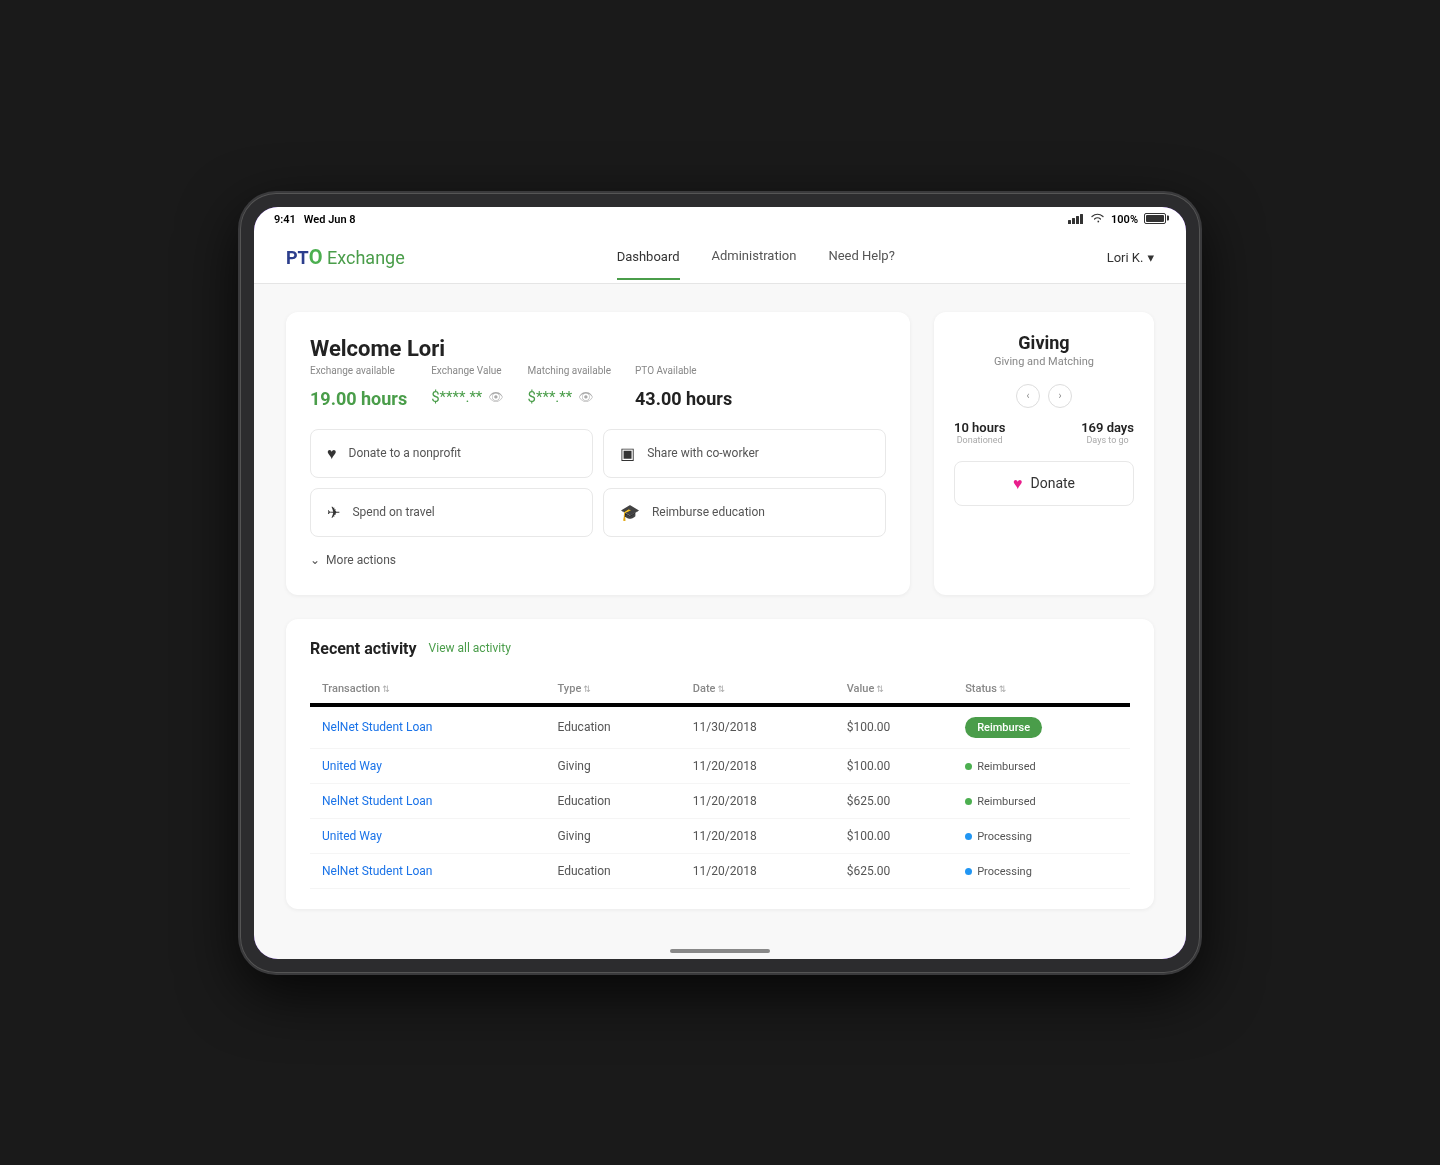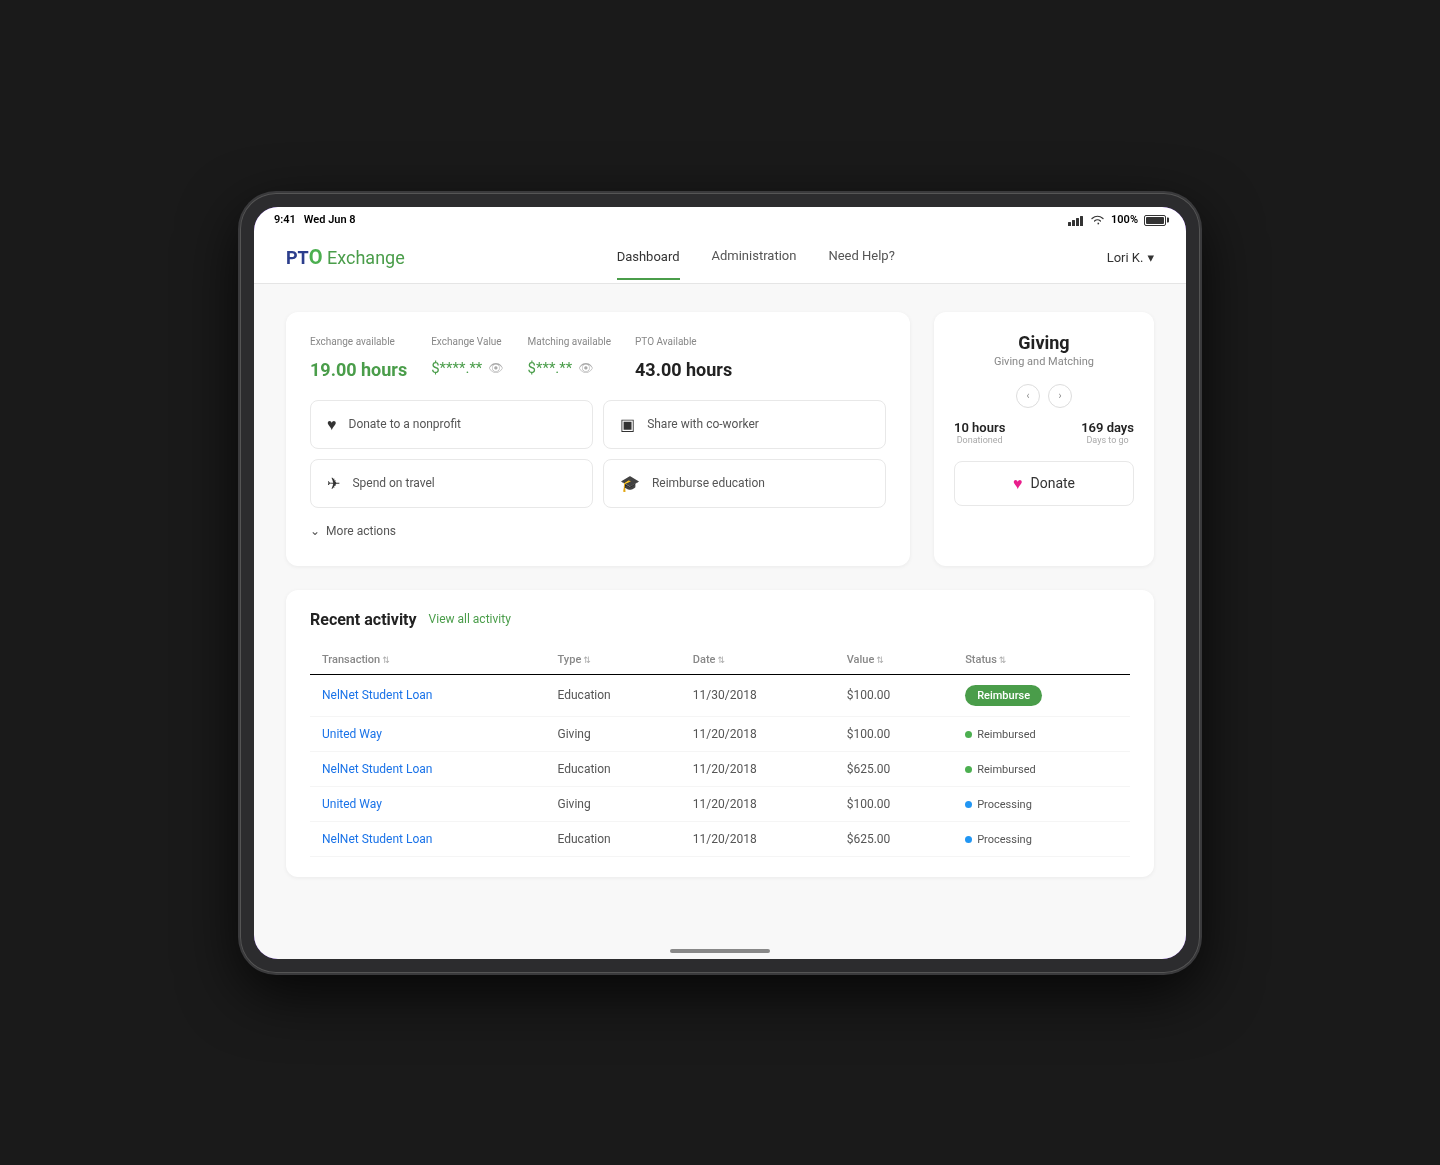--- a/index.html
+++ b/index.html
@@ -33,21 +33,21 @@
     .status-bar {
       background: white;
       display: flex;
       justify-content: space-between;
       align-items: center;
       padding: 6px 20px;
       font-size: 11px;
       font-weight: 600;
     }
     .status-left { display: flex; gap: 8px; align-items: center; }
-    .status-right { display: flex; gap: 6px; align-items: flex-end; font-size: 11px; }
+    .status-right { display: flex; gap: 6px; align-items: flex-start; font-size: 11px; }
     .battery-icon { width: 22px; height: 11px; border: 1.5px solid #333; border-radius: 2px; position: relative; display: inline-flex; align-items: center; padding: 1px; }
     .battery-icon::after { content: ''; width: 2px; height: 5px; background: #333; position: absolute; right: -4px; top: 50%; transform: translateY(-50%); border-radius: 0 1px 1px 0; }
     .battery-fill { background: #333; height: 100%; width: 100%; border-radius: 1px; }
     
     .nav-bar {
       background: white;
       border-bottom: 1px solid #e5e5e5;
       display: flex;
       align-items: center;
       padding: 0 32px;
@@ -207,21 +207,21 @@
     }
     .activity-title { font-size: 16px; font-weight: 700; color: #222; }
     .view-all { font-size: 12px; color: #4a9d4a; cursor: pointer; text-decoration: none; }
     .table { width: 100%; border-collapse: collapse; }
     .table th {
       font-size: 11px;
       color: #888;
       font-weight: 500;
       padding: 8px 12px;
       text-align: left;
-      border-bottom: 1px solid #000000;
+      border-bottom: 4px solid #000000;
     }
     .table td {
       font-size: 12px;
       color: #555;
       padding: 10px 12px;
       border-bottom: 1px solid #f5f5f5;
     }
     .table-link { color: #1a73e8; cursor: pointer; text-decoration: none; }
     .status-badge {
       background: #4a9d4a;
@@ -299,20 +299,21 @@
         <span>Lori K.</span>
         <span>▾</span>
       </div>
     </div>
 
     <div class="main-content">
 
       <div class="top-section">
 
         <div class="welcome-panel">
+          <div class="welcome-title">Welcome Lori</div>
 
           <div class="balance-grid">
             <div class="balance-item">
               <span class="balance-label">Exchange available</span>
               <span class="balance-value">19.00 hours</span>
             </div>
             <div class="balance-item">
               <span class="balance-label">Exchange Value</span>
               <span class="balance-value-hidden">
                 <span>$****.**</span>

